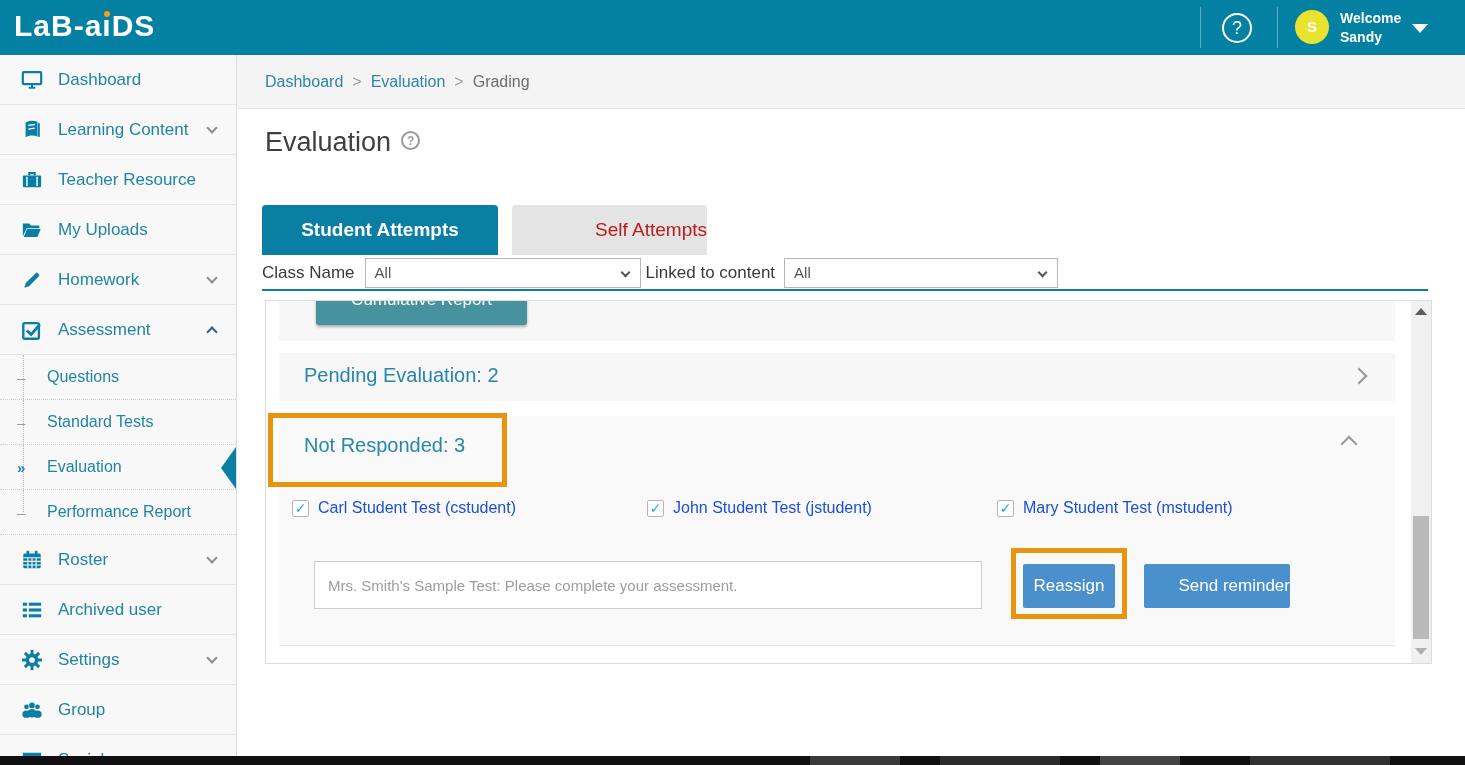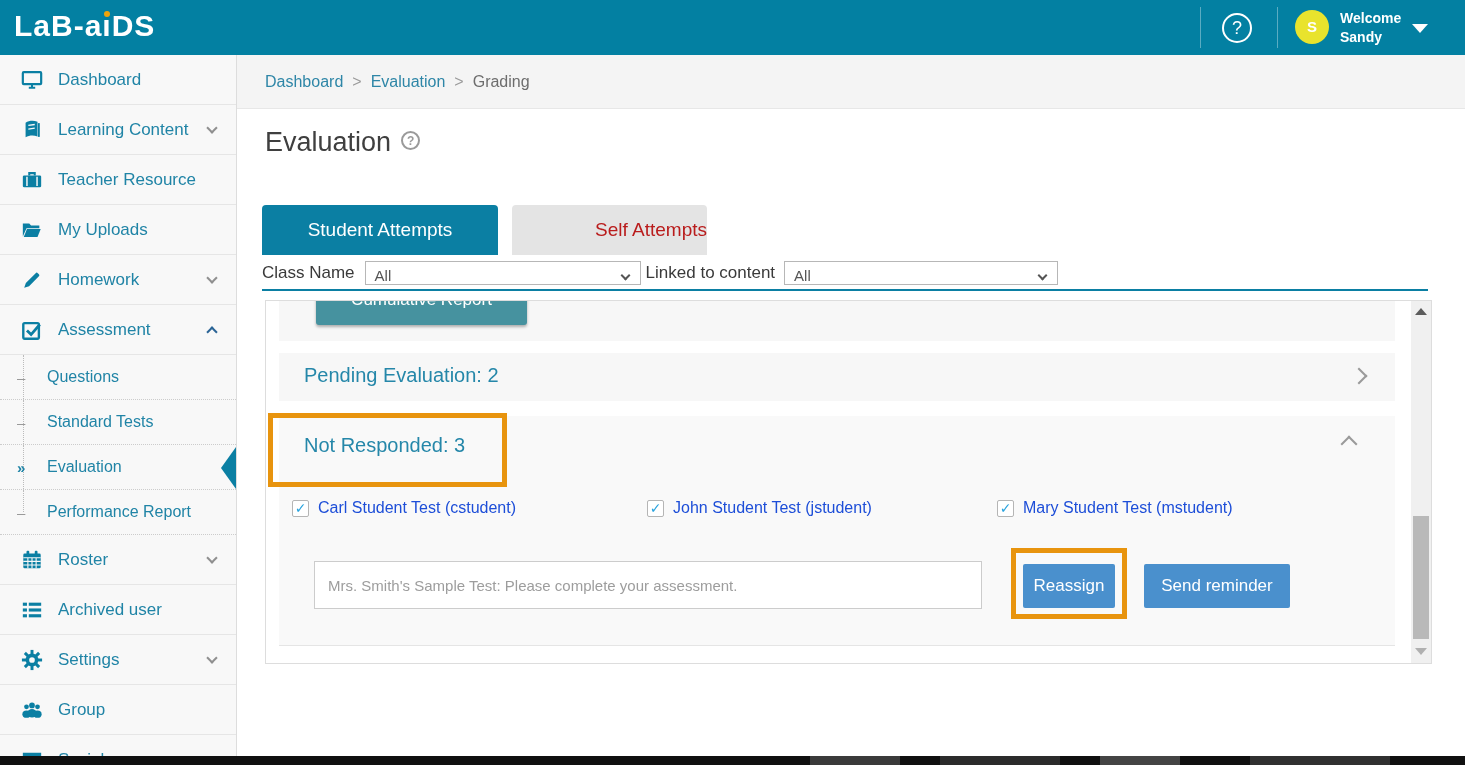--- a/index.html
+++ b/index.html
@@ -46,25 +46,25 @@
   .breadcrumb a { color:#2e86a7; text-decoration:none; cursor:pointer; }
   .breadcrumb .sep { color:#9a9a9a; margin:0 9px; }
   .breadcrumb .current { color:#6d6d6d; }
   .page-title { position:absolute; top:127px; left:265px; font-size:27px; color:#3f3f3f; font-weight:400; }
   .title-help { display:inline-block; width:19px; height:19px; border:2px solid #9a9a9a; border-radius:50%;
     color:#9a9a9a; font-size:12px; line-height:16px; text-align:center; vertical-align:6px; margin-left:10px; font-weight:bold; cursor:pointer; }
 
   
   .tab { position:absolute; top:205px; height:50px; text-align:center; font-size:19px; line-height:50px;
     border-radius:4px 4px 0 0; cursor:pointer; }
-  .tab.active { left:262px; width:236px; background:#0b7fa3; color:#fff; font-weight:400; }
+  .tab.active { left:262px; width:236px; background:#0b7fa3; color:#fff; font-weight:700; }
   .tab.inactive { left:512px; width:195px; background:#e4e4e4; color:#b91c1c;text-align:right; }
   .filter-row { position:absolute; top:257px; left:262px; width:1170px; height:32px; display:flex; align-items:center; }
   .filter-label { font-size:17px; color:#3a3a3a; }
-  .selectbox { position:relative; height:24px; background:#fff; border:1px solid #b7b7b7; font-size:15px; color:#555;
+  .selectbox { position:relative; height:30px; background:#fff; border:1px solid #b7b7b7; font-size:15px; color:#555;
     line-height:28px; padding-left:9px; cursor:pointer; }
   .selectbox .selchev { position:absolute; right:11px; top:10px; width:7px; height:7px;
     border-right:2px solid #555; border-bottom:2px solid #555; transform:rotate(45deg); }
   .teal-line { position:absolute; top:289px; left:262px; width:1166px; height:2px; background:#0b7fa3; }
 
   
   .panel { position:absolute; top:300px; left:265px; width:1167px; height:364px; background:#fff;
     border:1px solid #ddd; overflow:hidden; }
   .row-strip { position:absolute; left:13px; width:1116px; background:#f7f7f7; }
   .cum-btn { position:absolute; left:37px; top:-26px; width:211px; height:50px; background:#46929f; color:#fff;
@@ -326,21 +326,21 @@
       <span class="lbl">John Student Test (jstudent)</span>
     </div>
     <div class="student" style="left:718px; top:83px;">
       <span class="cbx">✓</span>
       <span class="lbl">Mary Student Test (mstudent)</span>
     </div>
   </div>
 
   <input class="msg-input" type="text" value="Mrs. Smith's Sample Test: Please complete your assessment." style="">
   <button class="blue-btn" style="left:757px; width:92px;">Reassign</button>
-  <button class="blue-btn" style="left:878px; width:146px;">Send reminder</button>
+  <button class="blue-btn" style="left:878px; width:146px;text-align:right;">Send reminder</button>
 
   <div class="orange-box" style="left:2px; top:112px; width:239px; height:74px;"></div>
   <div class="orange-box" style="left:745px; top:247px; width:116px; height:71px;"></div>
 
   <div class="pscroll">
     <div class="btn-up">
         <span class="tri-up"></span>
       </div>
     <div class="pthumb"></div>
     <div class="btn-dn">

